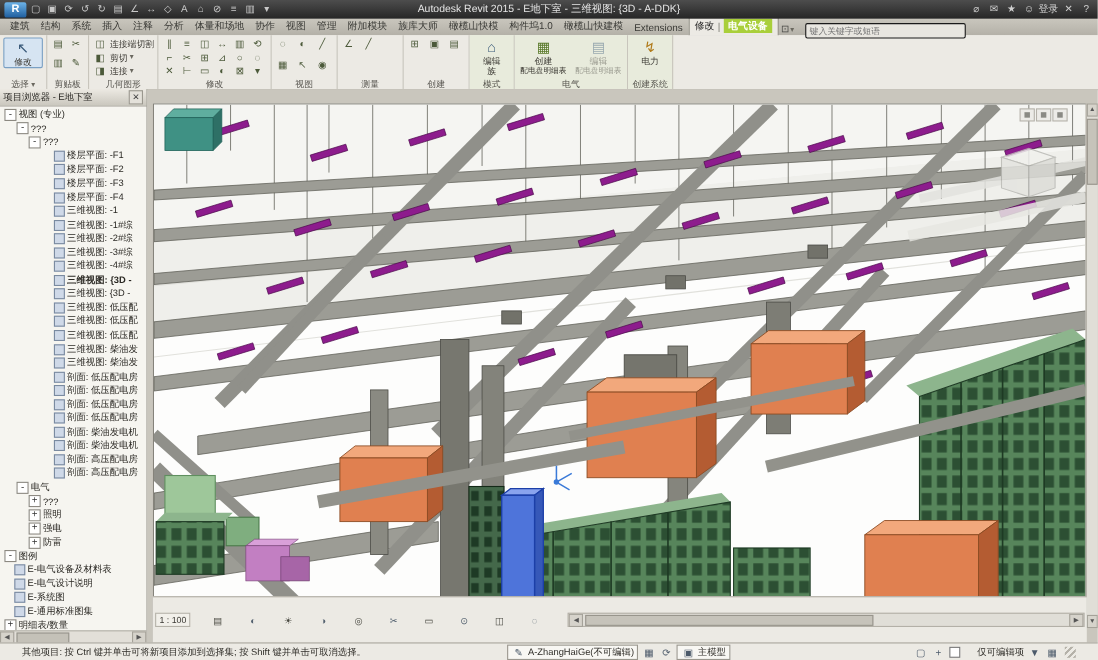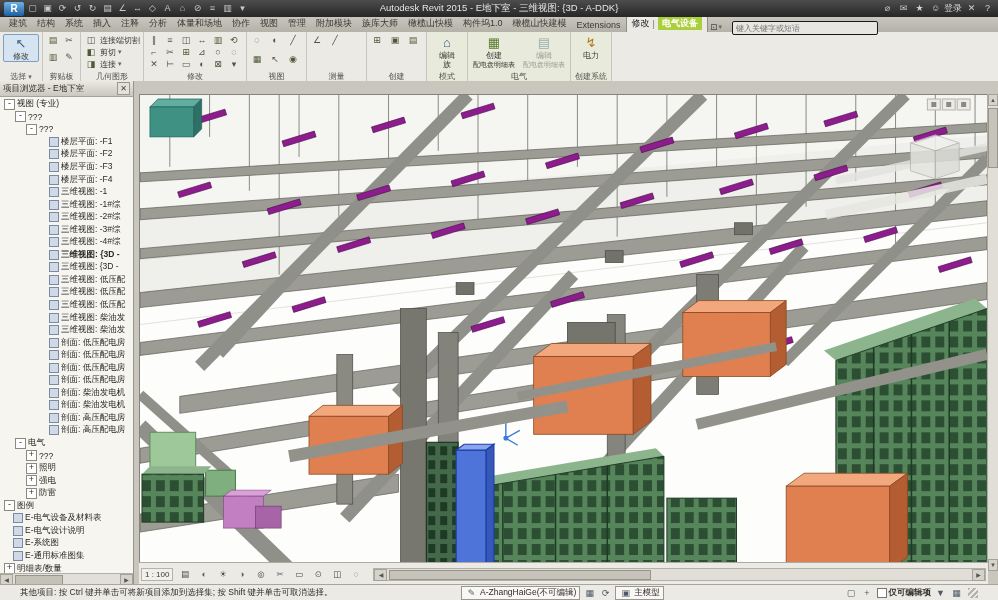--- a/index.html
+++ b/index.html
@@ -61,34 +61,34 @@
   .bthumb{height:8px;width:46px;background:#c4c1b8;border:1px solid #98958c;margin-left:2px;}
   
   .canvas{flex:1;position:relative;background:#c9c6bd;}
   .scene-wrap{position:absolute;left:5px;top:13px;right:10px;bottom:14px;background:#fdfdfc;
               border:1px solid #85837b;overflow:hidden;}
   .scene-wrap svg{width:100%;height:100%;display:block;}
   .vscroll{position:absolute;right:0;top:13px;bottom:14px;width:10px;background:#e0ded7;border-left:1px solid #aeaba2;
            display:flex;flex-direction:column;align-items:center;}
   .vthumb{width:8px;height:58px;background:#c6c3ba;border:1px solid #98958c;margin-top:2px;}
   .viewbar{position:absolute;left:5px;right:10px;bottom:0;height:14px;background:#eceae4;border-top:1px solid #aeaba2;
-           display:flex;align-items:flex-end;gap:4px;padding:4px 2px;font-size:8px;color:#3a3833;}
+           display:flex;align-items:flex-start;gap:17px;padding:14px 2px;font-size:8px;color:#3a3833;}
   .vb-ico{width:13px;height:12px;font-size:8.5px;line-height:12px;text-align:center;color:#4a4a42;border:1px solid transparent;}
   .vb-ico:nth-child(odd){color:#52606e;}
   .scaleb{padding:0 3px;border:1px solid #b5b2a9;background:#f2f0ea;height:11px;line-height:11px;}
   .hscroll{flex:1;height:11px;margin-left:6px;background:#e0ded7;border:1px solid #b3b0a7;display:flex;align-items:center;}
   .hthumb{height:8px;flex:1;max-width:260px;background:#c6c3ba;border:1px solid #98958c;margin:0 2px;}
   
   .statusbar{position:absolute;left:0;right:0;bottom:0;height:15px;background:#eceae4;border-top:1px solid #a8a59c;
              display:flex;align-items:center;padding:0 20px;gap:3px;font-size:8.5px;color:#2f2d28;white-space:nowrap;}
   .hint{width:438px;overflow:hidden;text-overflow:ellipsis;flex:none;}
   .sb-combo{display:flex;align-items:center;gap:2px;background:#f8f7f3;border:1px solid #9a978e;height:12px;
             padding:0 3px;color:#2f2d28;}
   .sb-ico{width:13px;height:12px;font-size:9px;line-height:12px;text-align:center;color:#4c5a6a;}
-  .chk{display:flex;align-items:center;gap:2px;font-weight:bold;}
+  .chk{display:flex;align-items:center;gap:16px;}
   .box{width:8px;height:8px;border:1px solid #777;background:#fff;}
   .grip{width:10px;height:10px;margin-left:2px;background:
         repeating-linear-gradient(135deg,#b5b2a9 0 2px,transparent 2px 4px);}
 </style>
 </head>
 <body>
 
 <div class="titlebar">
   <div class="appbtn">R</div>
   <span class="qat-ico">▢</span>

